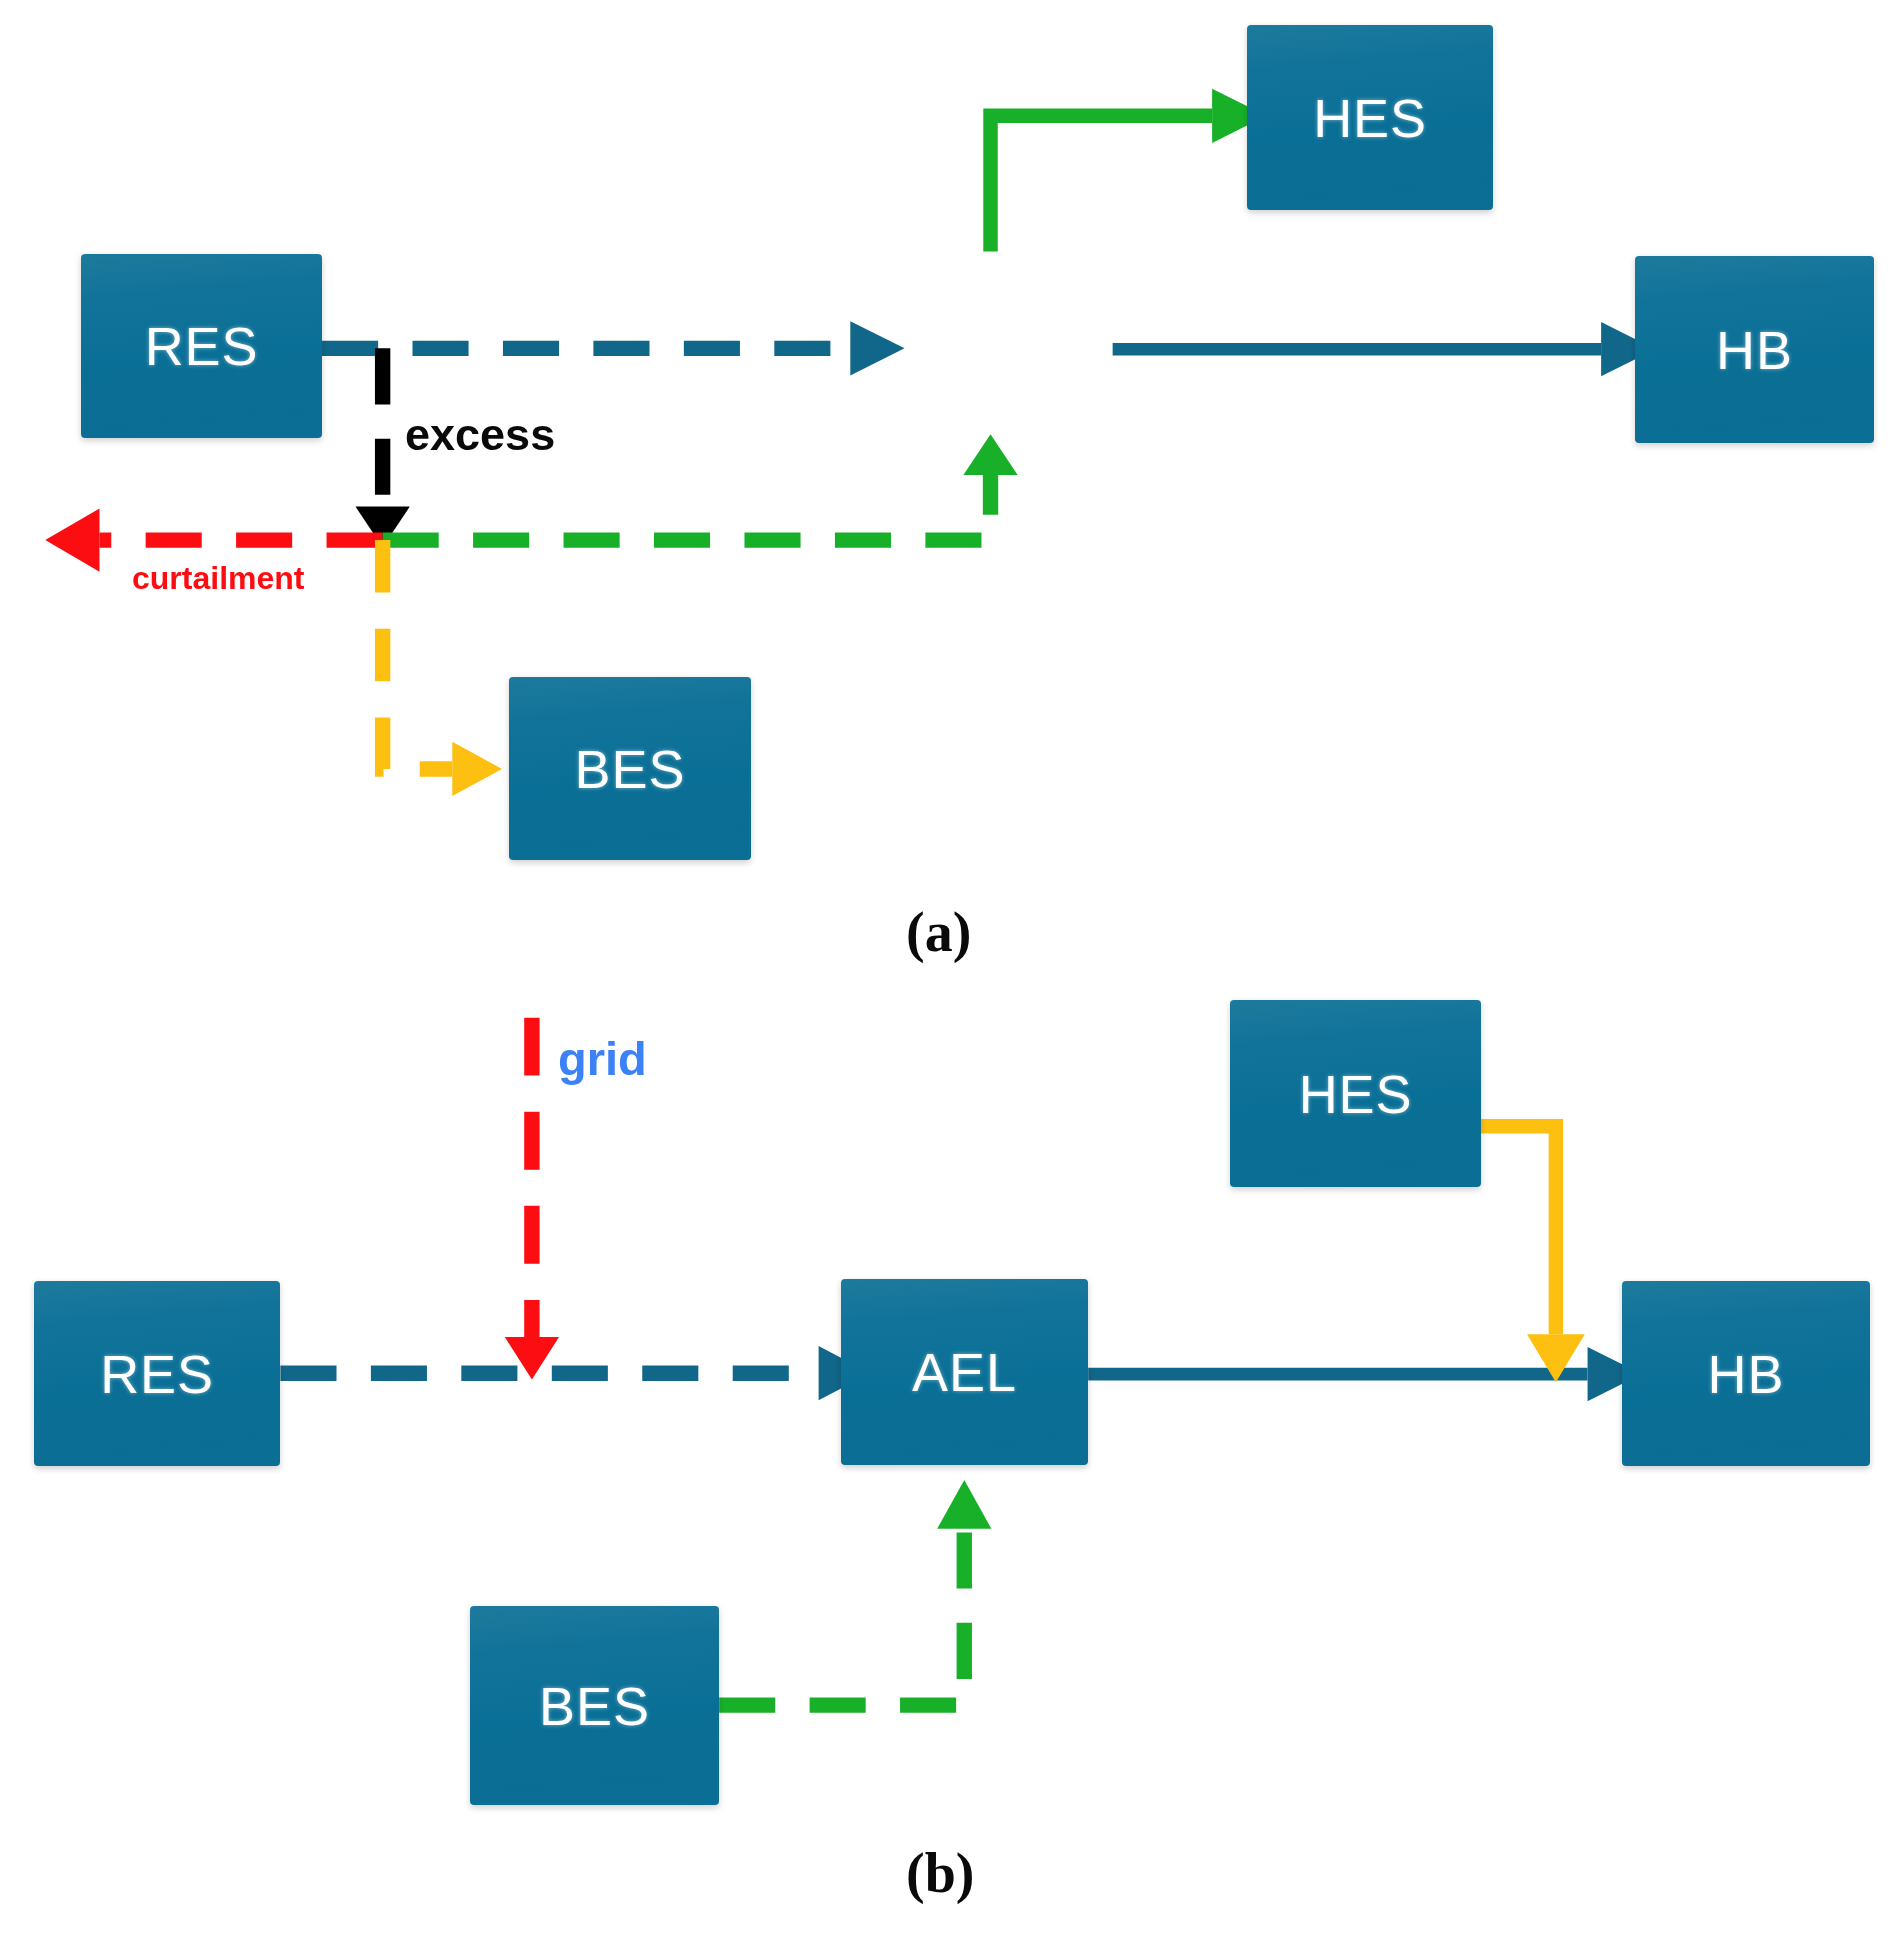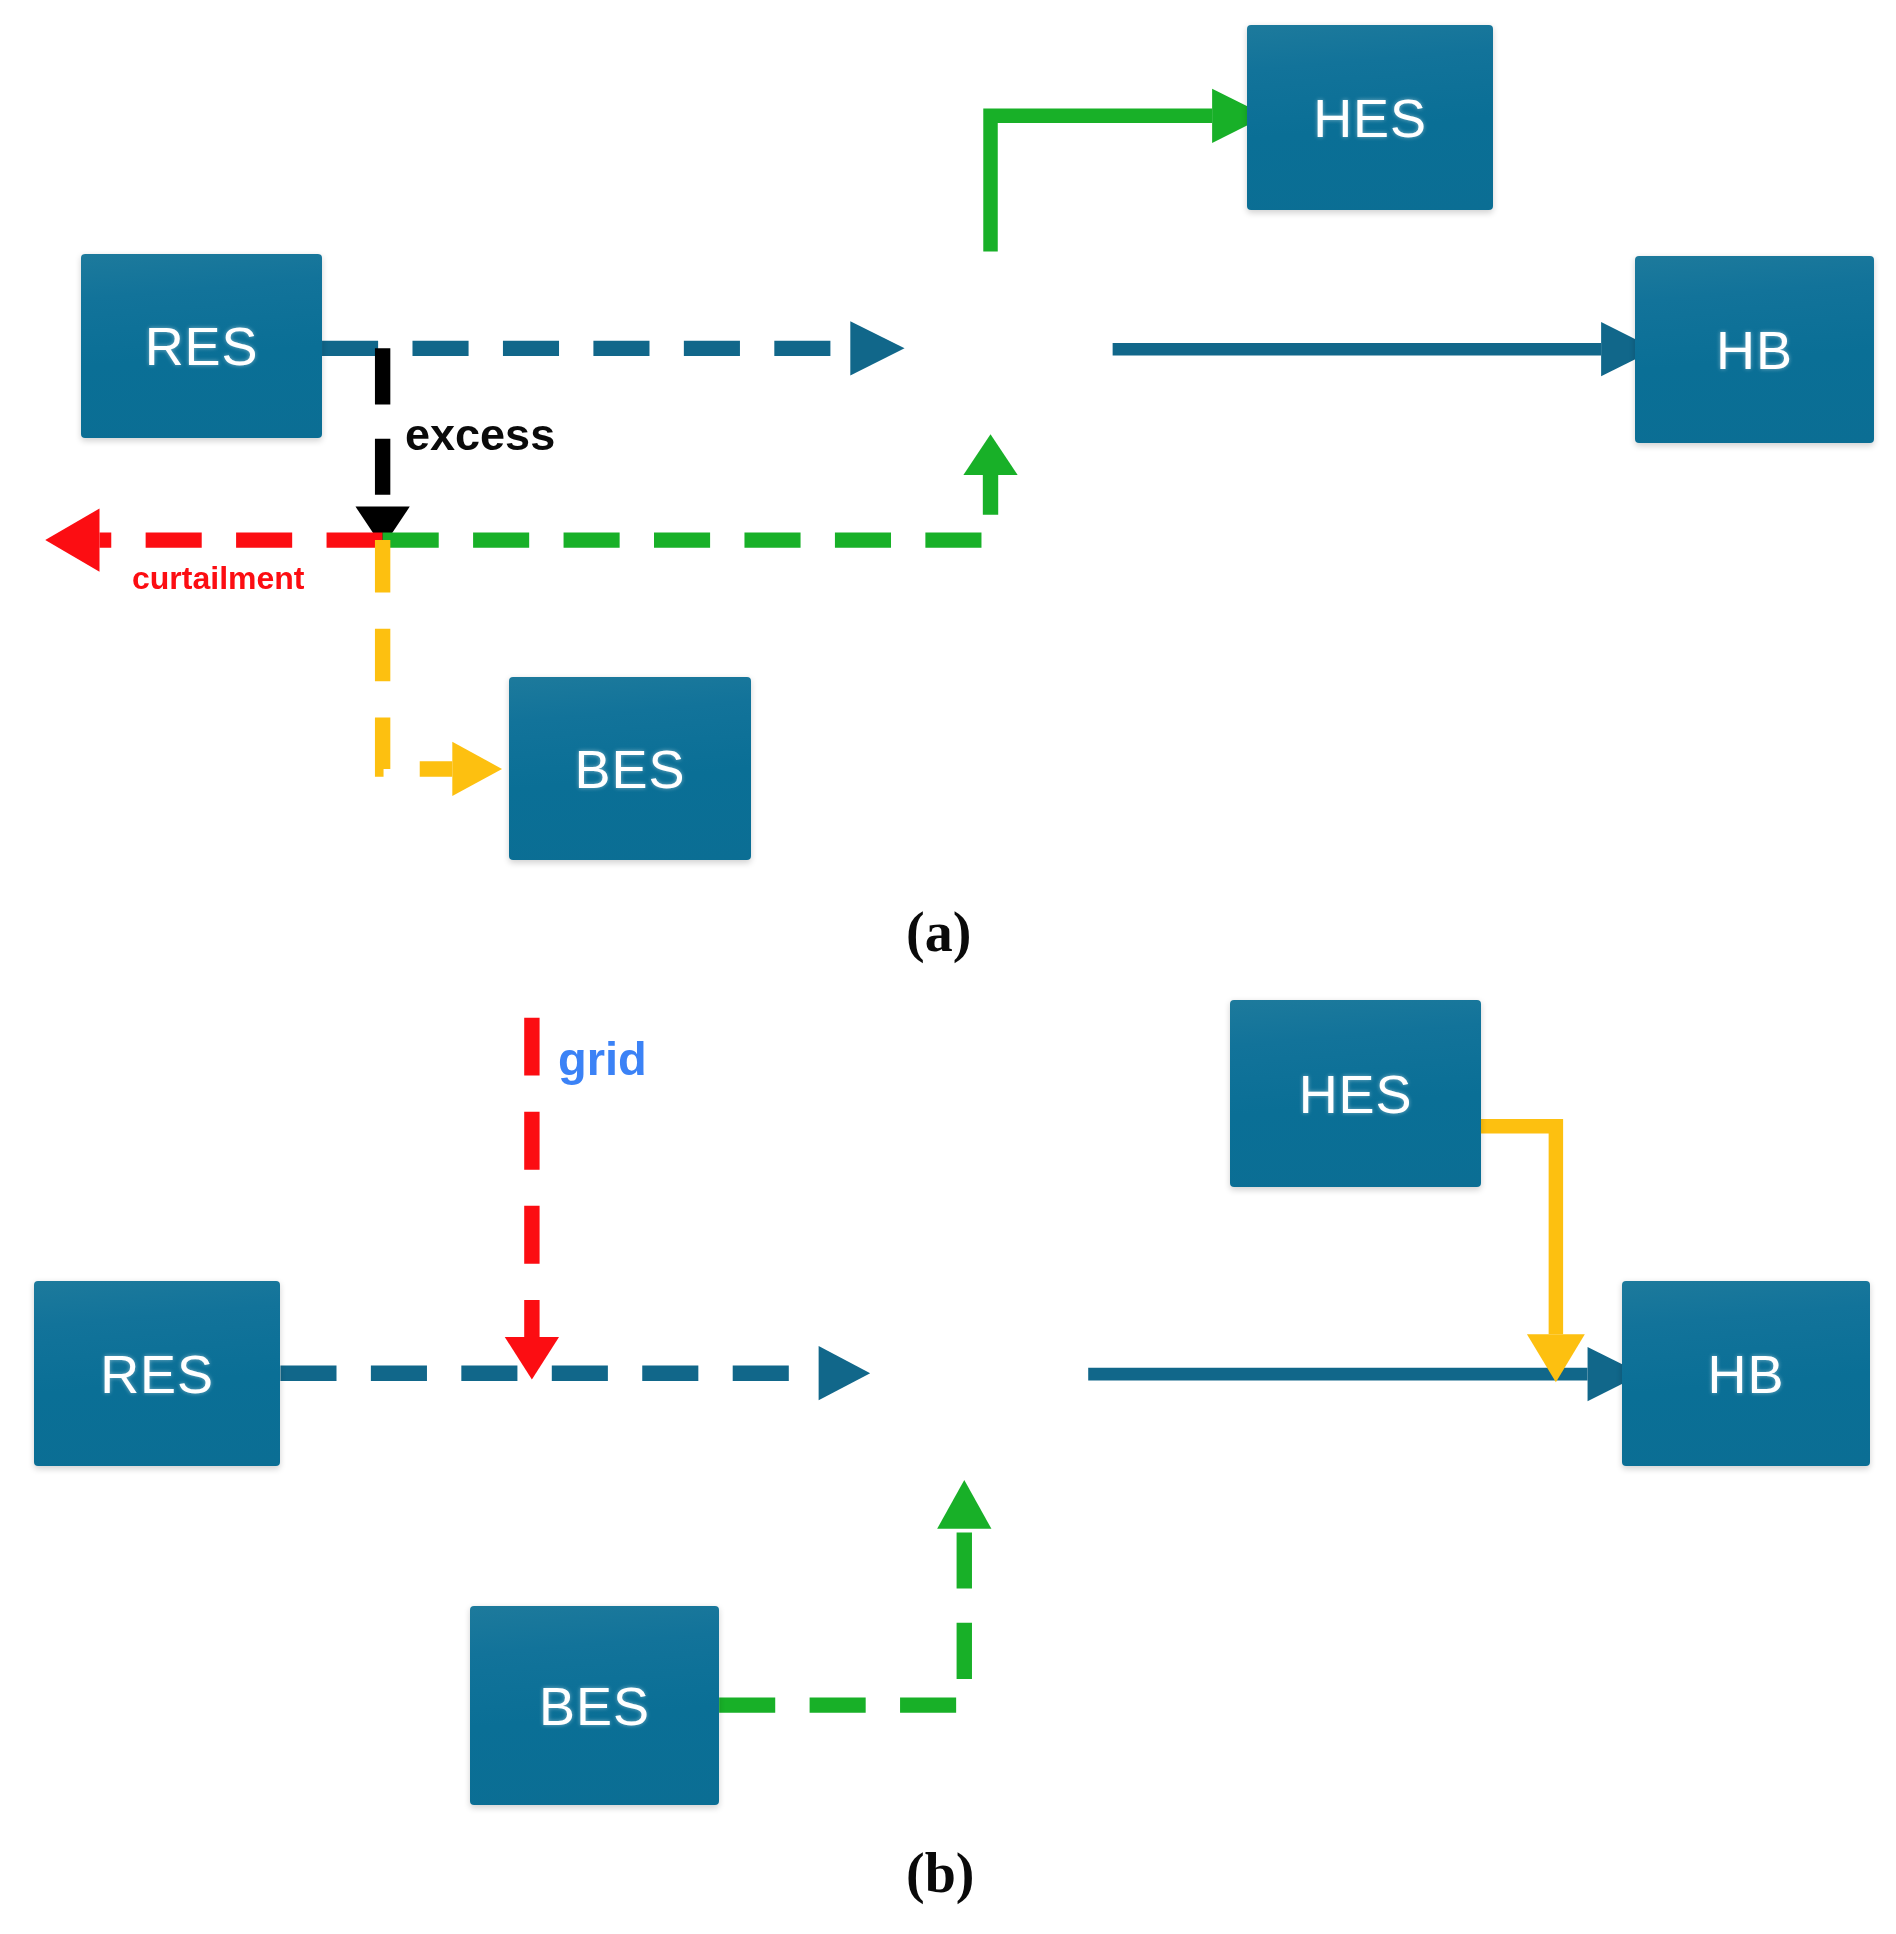--- a/index.html
+++ b/index.html
@@ -147,20 +147,23 @@
   <div class="edge-label" style="left:405px; top:409px; font-size:45px; color:#0a0a0a;">excess</div>
 
   <div class="edge-label" style="left:100px; top:560px; font-size:32px; color:#fc0d12;margin-left:32px;">curtailment</div>
 
   <div class="panel-caption" style="left:906px; top:900px;">(a)</div>
 
   <div class="node-box" style="left:34px; top:1281px; width:246px; height:185px;">
     <span class="node-label">RES</span>
   </div>
 
+  <div class="node-box" style="left:841px; top:1279px; width:247px; height:186px;">
+    <span class="node-label">AEL</span>
+  </div>
 
   <div class="node-box" style="left:1230px; top:1000px; width:251px; height:187px;">
     <span class="node-label">HES</span>
   </div>
 
   <div class="node-box" style="left:1622px; top:1281px; width:248px; height:185px;">
     <span class="node-label">HB</span>
   </div>
 
   <div class="node-box" style="left:470px; top:1606px; width:249px; height:199px;">

